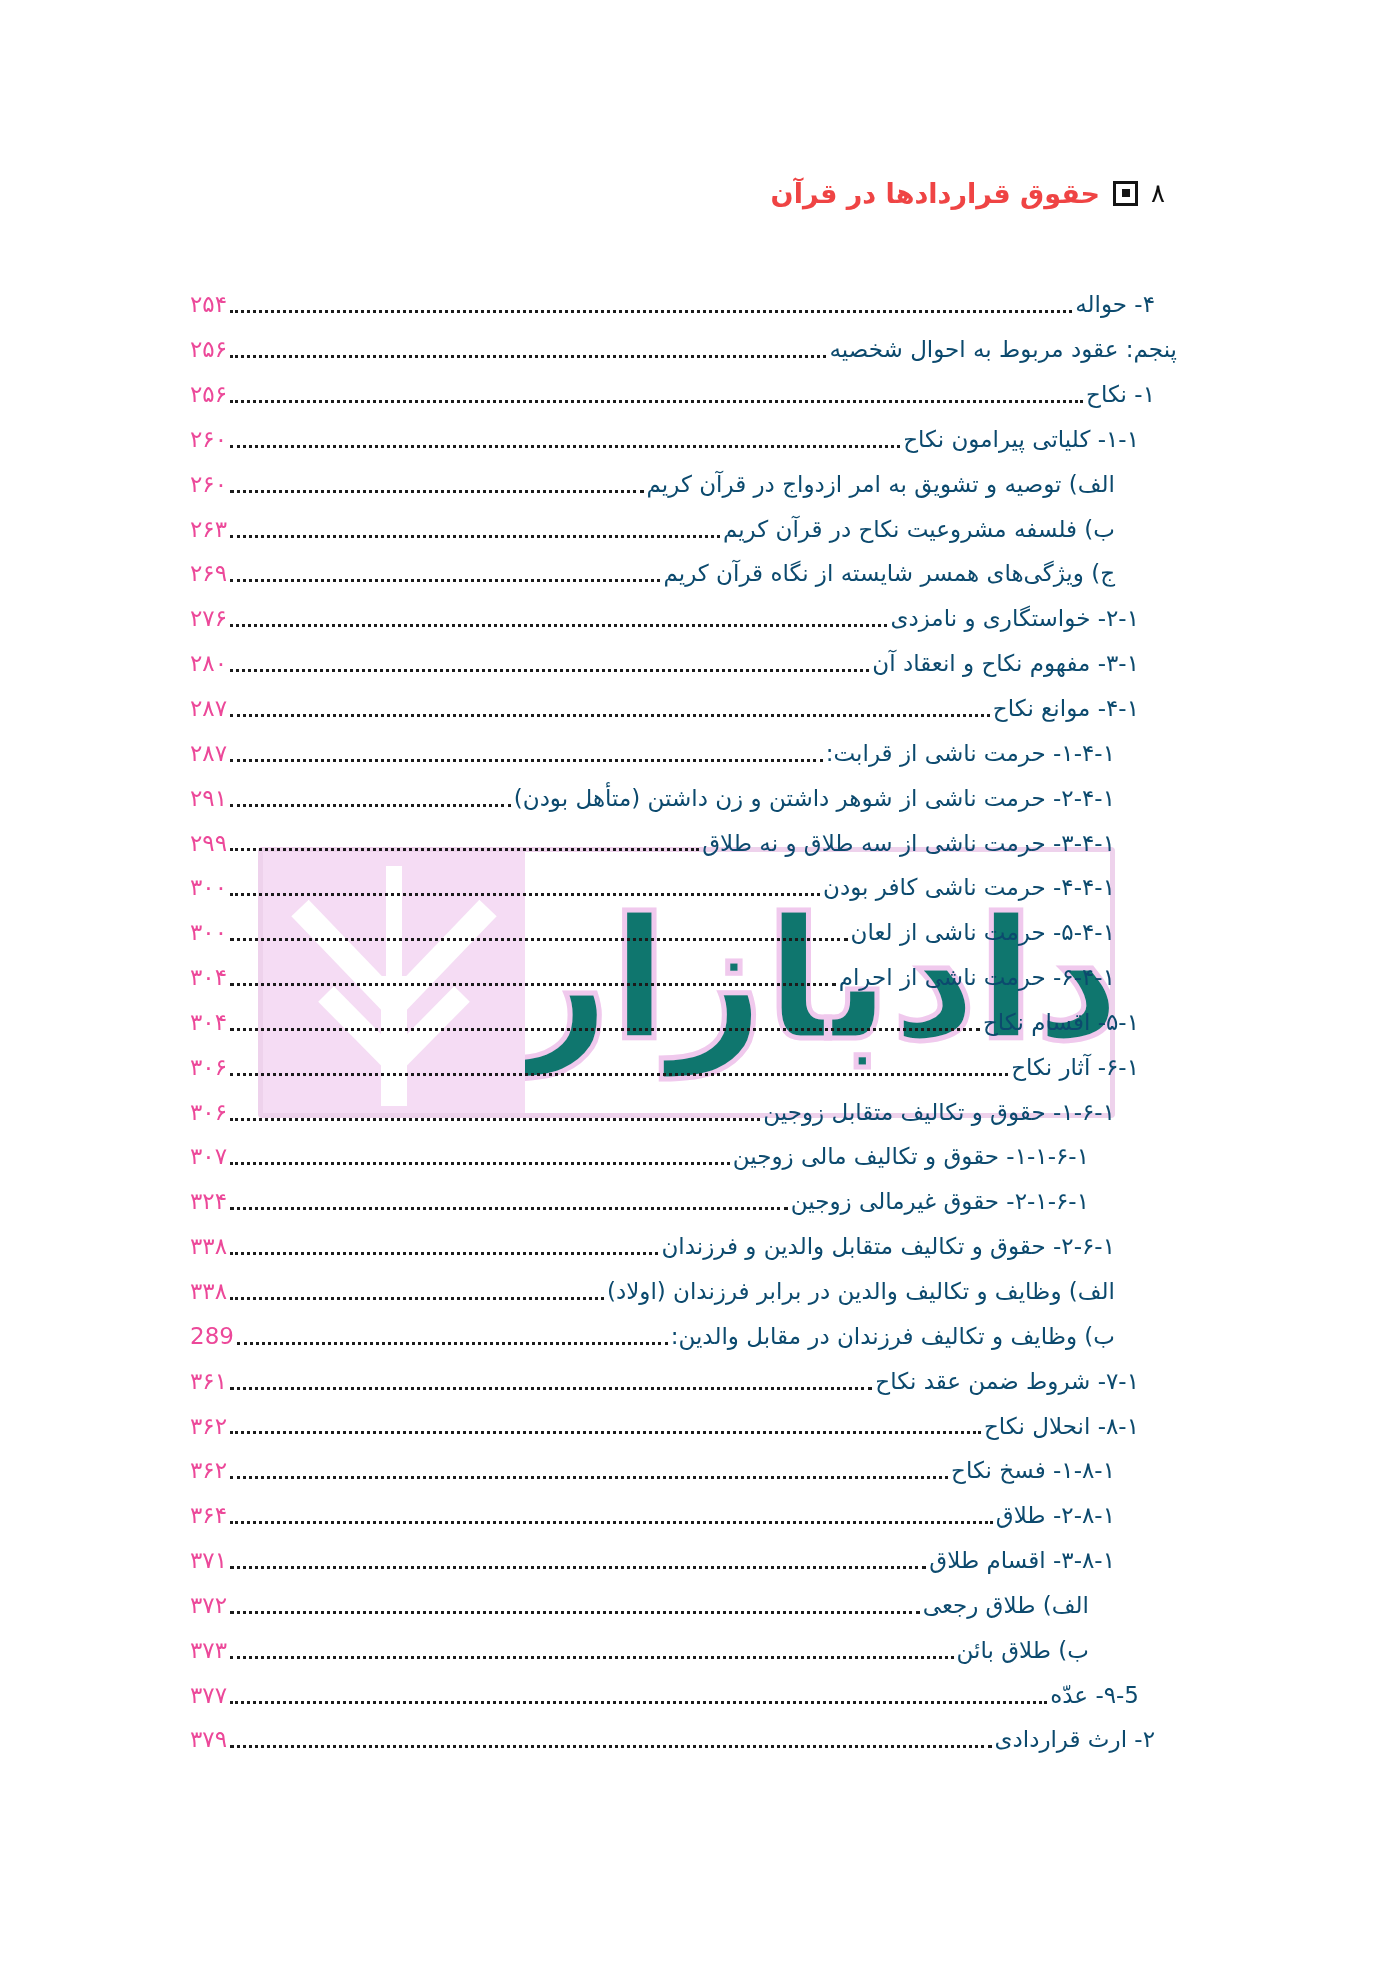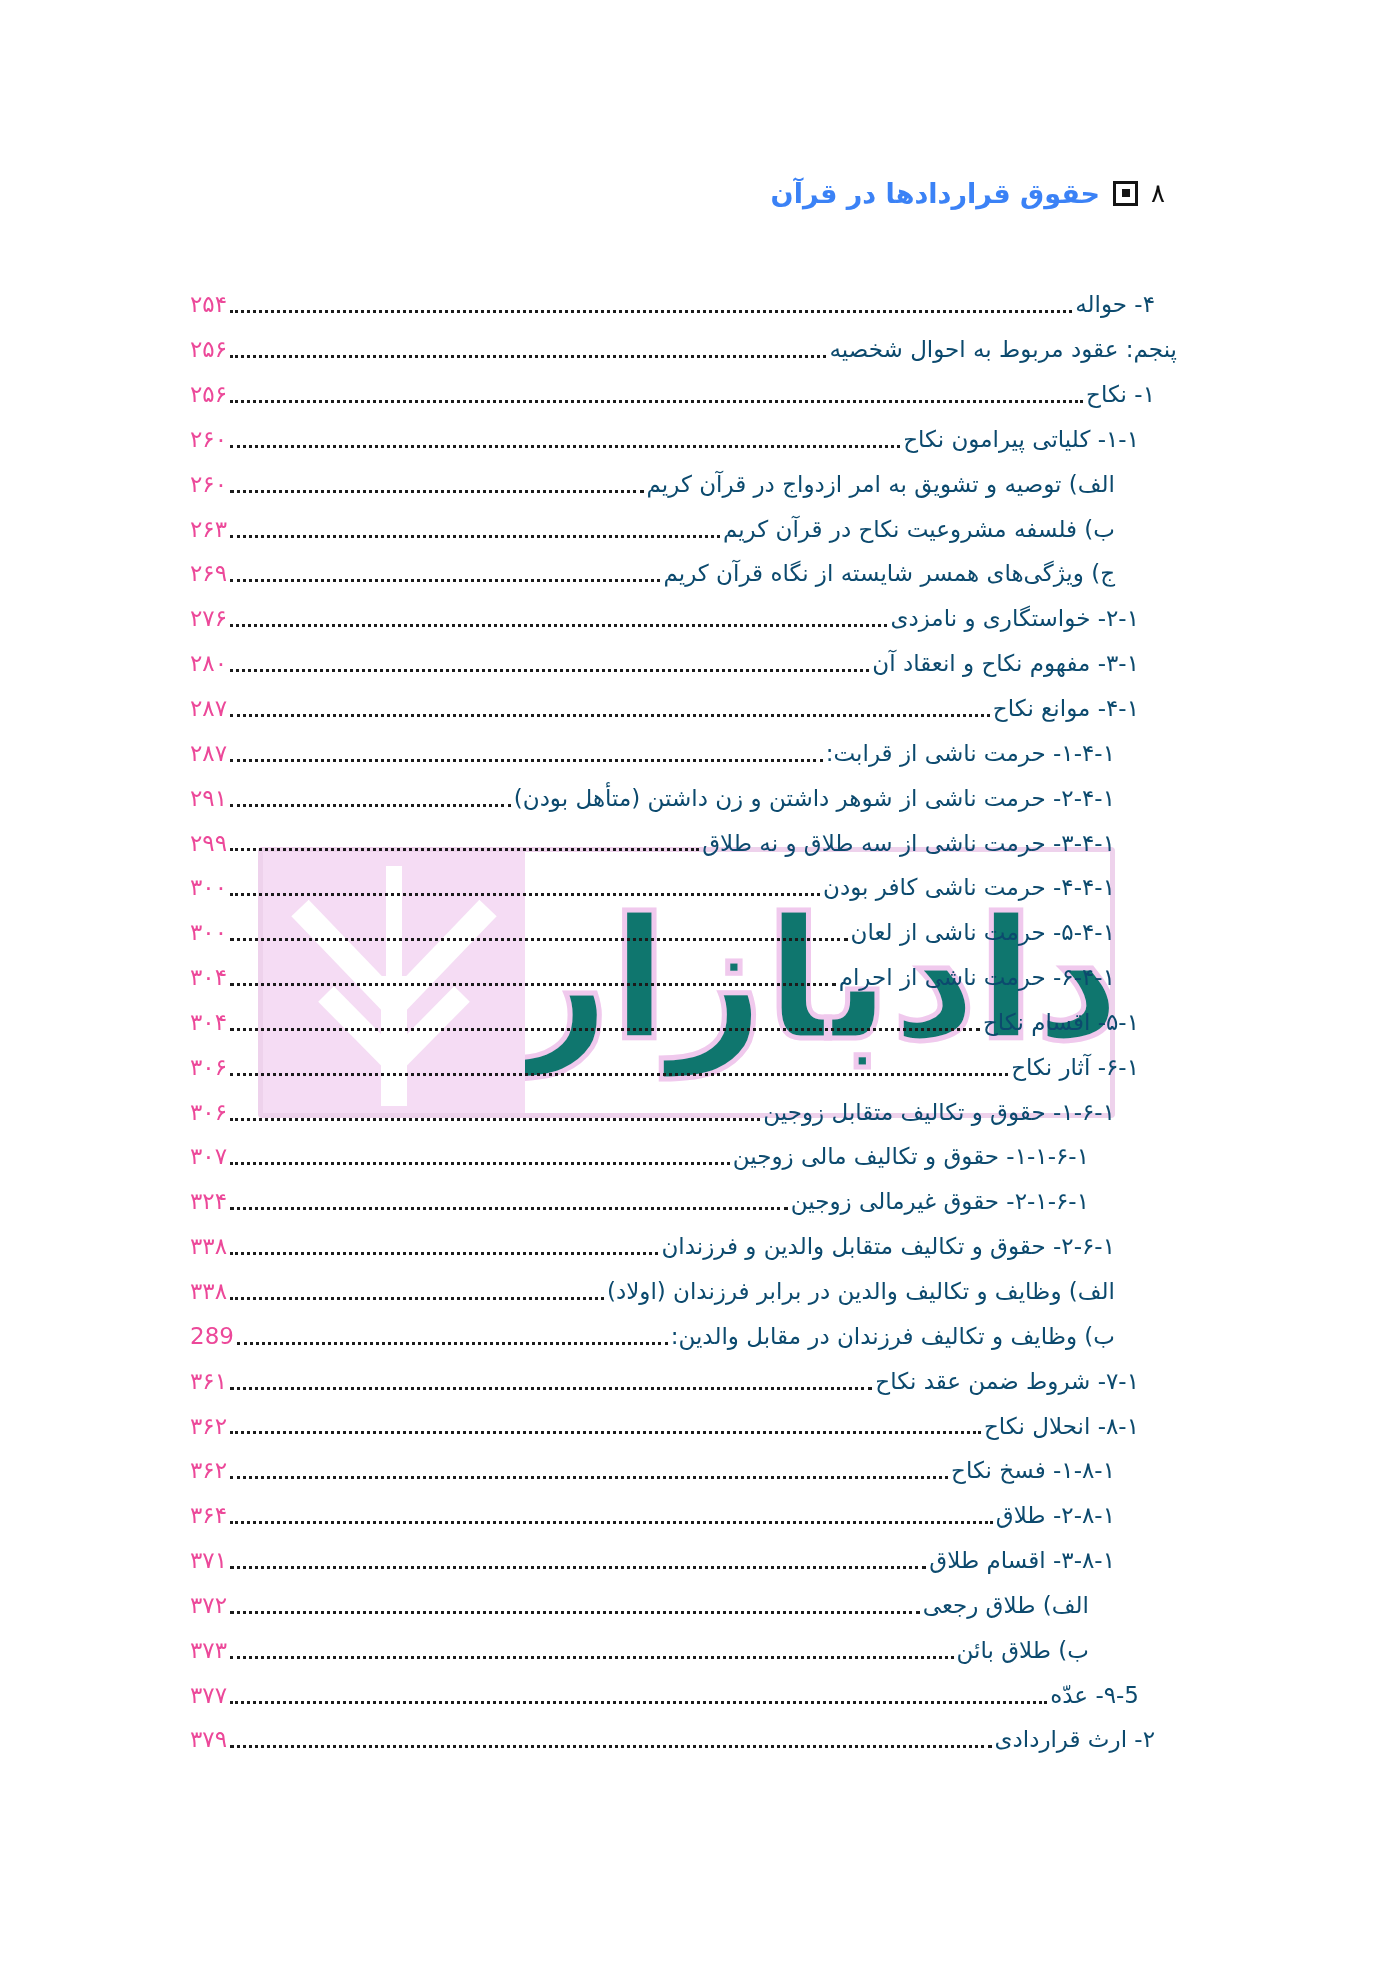--- a/index.html
+++ b/index.html
@@ -12,21 +12,21 @@
     position:absolute;top:170px;right:222px;height:46px;
     display:flex;flex-direction:row;align-items:center;gap:13px;
     direction:rtl;z-index:3;
   }
   .hdr .pgnum{font-size:26px;color:#101010;}
   .hdr .hicon{
     width:19px;height:19px;border:3.5px solid #141414;display:inline-flex;
     align-items:center;justify-content:center;box-sizing:content-box;
   }
   .hdr .hicon i{display:block;width:8px;height:8px;background:#141414;}
-  .hdr .htitle{font-size:27px;font-weight:bold;color:#3b82f6;white-space:nowrap;}
+  .hdr .htitle{font-size:27px;font-weight:bold;color:#ef4444;white-space:nowrap;}
 
   
   .wm{
     position:absolute;left:258px;top:847px;width:857px;height:271px;
     border:5px solid #eed2ec;border-radius:4px;background:#ffffff;
     box-sizing:border-box;z-index:1;
   }
   .wm .block{
     position:absolute;left:0;top:0;bottom:0;width:262px;background:#f5dcf4;
     display:flex;align-items:center;justify-content:center;

